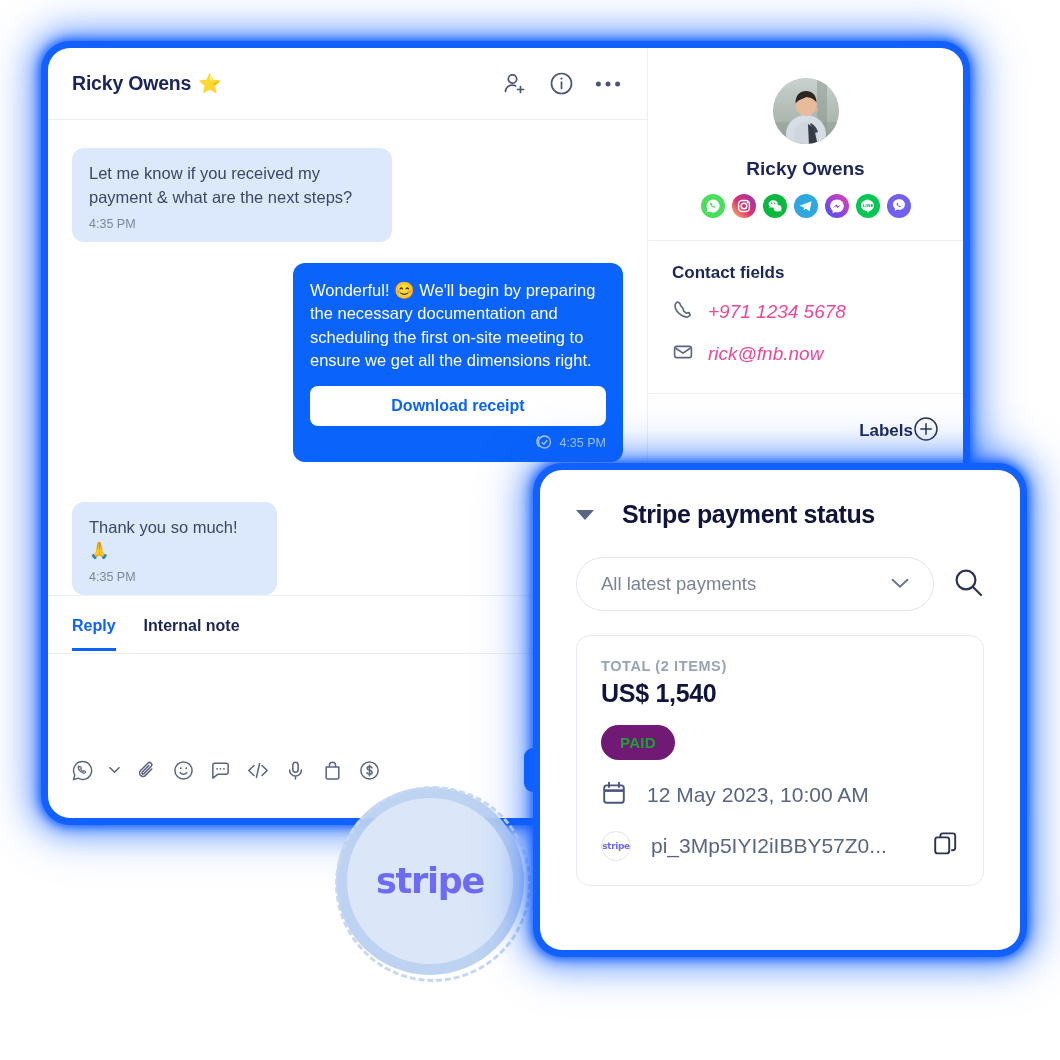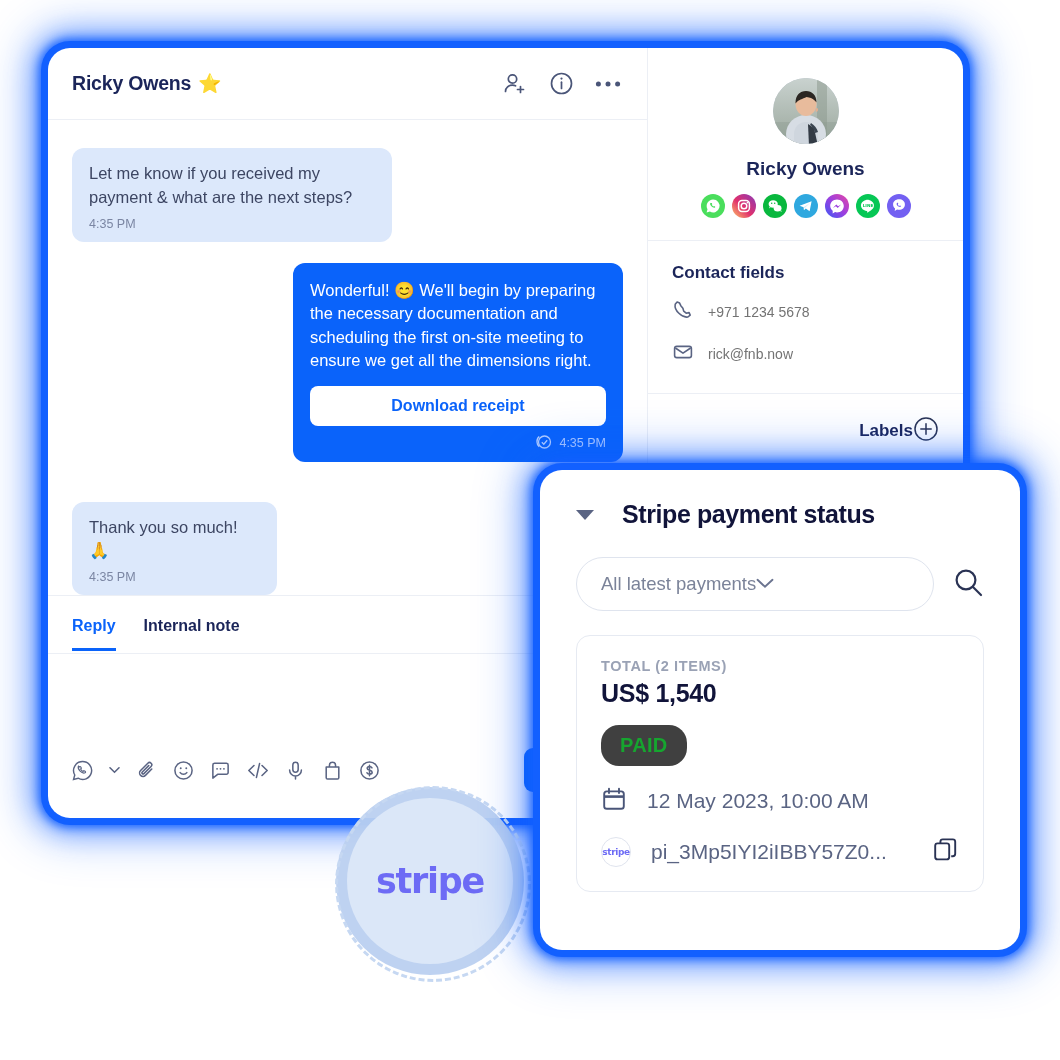--- a/index.html
+++ b/index.html
@@ -108,21 +108,21 @@
     margin: 0 auto; overflow: hidden; display: block;
     background: #b9c3ca;
   }
   .contact-name { font-size: 19px; font-weight: bold; color: #1b2559; margin-top: 14px; }
   .socials { display: flex; justify-content: center; gap: 7px; margin-top: 14px; }
   .soc { width: 24px; height: 24px; border-radius: 50%; display: block; }
 
   .section { padding: 22px 24px 26px; border-bottom: 1px solid #eceff5; }
   .section-title { font-size: 17px; font-weight: bold; color: #1b2559; }
   .field { display: flex; align-items: center; gap: 14px; margin-top: 16px; color: #5a6483; }
-  .field-val { font-size: 14px; color: #737373; }
+  .field-val { font-size: 19px; color: #ec4899; font-style: italic; }
   .section-row { display: flex; align-items: center; justify-content: flex-end; }
 
   
   .stripe-badge {
     position: absolute; left: 347px; top: 798px;
     width: 166px; height: 166px; border-radius: 50%;
     background: #dbe7f8;
     display: flex; align-items: center; justify-content: center;
     box-shadow: 0 0 0 10px transparent, 0 0 0 11px rgba(186,208,240,.95);
     outline-offset: 10px;
@@ -149,36 +149,36 @@
       0 0 46px 22px rgba(18,96,255,.28);
     padding: 30px 36px;
   }
   .pay-head { display: flex; align-items: center; gap: 28px; }
   .caret { width: 0; height: 0; border-left: 9px solid transparent; border-right: 9px solid transparent; border-top: 10px solid #5a6483; }
   .pay-title { font-size: 25px; font-weight: bold; color: #11143a; letter-spacing: -.4px; }
 
   .filter-row { display: flex; align-items: center; gap: 18px; margin-top: 28px; }
   .select {
     flex: 1; height: 54px; border: 1.5px solid #dfe4ee; border-radius: 27px;
-    display: flex; align-items: center; 
+    display: flex; align-items: center; justify-content: space-between;
     padding: 0 24px; cursor: pointer;
   }
   .select-val { font-size: 18.5px; color: #7b8399; }
   .search-ic { color: #2a3354; cursor: pointer; }
 
   .pay-card {
     margin-top: 24px; border: 1.5px solid #e6eaf2; border-radius: 14px;
     padding: 22px 24px 24px;
   }
   .pay-label { font-size: 14.5px; font-weight: bold; letter-spacing: .6px; color: #9aa2b5; }
   .pay-amount { font-size: 25px; font-weight: bold; color: #11143a; margin-top: 5px; letter-spacing: -.3px; }
   .pill {
     display: inline-block; margin-top: 17px;
-    background: #404040; color: #16a52f;
-    font-size: 20px; font-weight: bold; letter-spacing: .3px;
+    background: #701a75; color: #16a52f;
+    font-size: 15px; font-weight: bold; letter-spacing: .3px;
     padding: 9px 19px; border-radius: 18px;
   }
   .pay-row { display: flex; align-items: center; gap: 20px; margin-top: 20px; }
   .pay-row .val { font-size: 21px; color: #5a6483; }
   .pay-row.id .val { flex: 1; }
   .mini-stripe {
     width: 30px; height: 30px; border-radius: 50%;
     border: 1.5px solid #e0e4ee; background:#fff;
     display: flex; align-items: center; justify-content: center;
     font-size: 9px; font-weight: bold; color: #6d6bf5;

